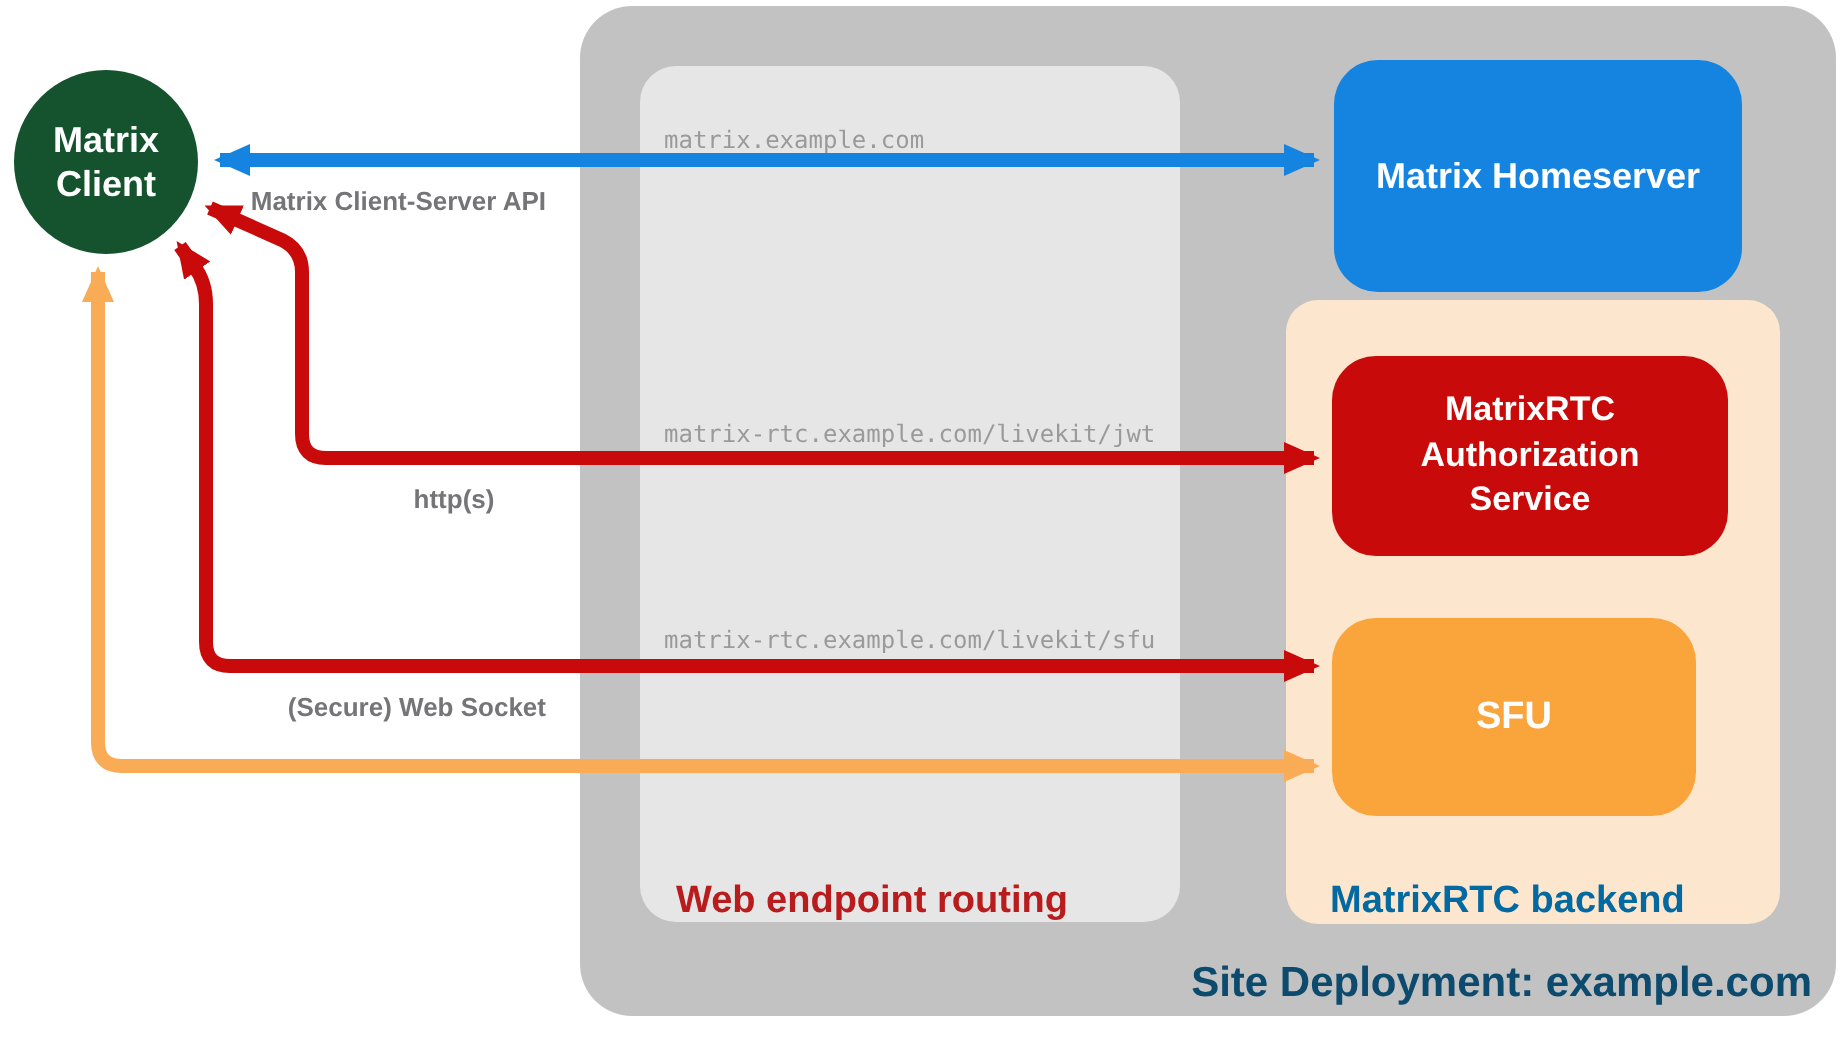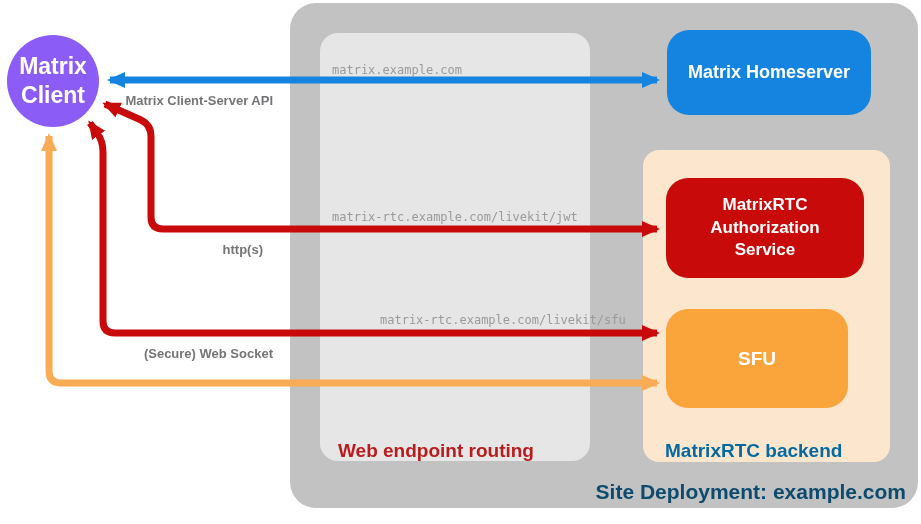--- a/index.html
+++ b/index.html
@@ -32,52 +32,52 @@
     position:absolute;left:560px;top:480px;width:346px;text-align:right;
     font-size:21px;font-weight:700;color:#0c4a6e;
   }
   
   .node{
     position:absolute;display:flex;align-items:center;justify-content:center;
     color:#ffffff;font-weight:700;text-align:center;z-index:6;
   }
   .client-node{
     left:7px;top:35px;width:92px;height:92px;border-radius:50%;
-    background:#8b5cf6;font-size:23px;line-height:1.25;z-index:3;
+    background:#14532d;font-size:18px;line-height:1.25;z-index:3;
     padding:0 10px;box-sizing:border-box;
   }
   .homeserver-node{
-    left:667px;top:30px;width:204px;height:85px;border-radius:22px;
+    left:667px;top:30px;width:204px;height:116px;border-radius:22px;
     background:#1484E0;font-size:18px;
   }
   .auth-node{
     left:666px;top:178px;width:198px;height:100px;border-radius:22px;
     background:#C80A0A;font-size:17px;line-height:1.35;padding:0 24px;box-sizing:border-box;
   }
   .sfu-node{
     left:666px;top:309px;width:182px;height:99px;border-radius:22px;
     background:#FAA43C;font-size:19px;
   }
   
   svg.arrows{position:absolute;left:0;top:0;z-index:5;}
   
   .url{
     position:absolute;font-family:"DejaVu Sans Mono",monospace;
     font-size:12px;color:#9A9A9A;z-index:7;white-space:nowrap;
   }
   .url-homeserver{left:332px;top:63px;}
   .url-jwt{left:332px;top:210px;}
-  .url-sfu{left:332px;top:313px;margin-left:48px;}
+  .url-sfu{left:332px;top:313px;}
   
   .alabel{
     position:absolute;font-size:13px;font-weight:700;color:#757578;
     text-align:right;z-index:7;white-space:nowrap;margin-top:31px;
   }
   .alabel-api{left:113px;top:62px;width:160px;}
-  .alabel-https{left:163px;top:211px;width:100px;}
+  .alabel-https{left:177px;top:211px;width:100px;text-align:center;}
   .alabel-ws{left:113px;top:315px;width:160px;}
   .alabel-webrtc{left:58px;top:366px;width:216px;font-size:12.5px;}
 </style>
 </head>
 <body>
 
 <div id="canvas">
 
   <div class="site-container"></div>
   <div class="routing-box"></div>

